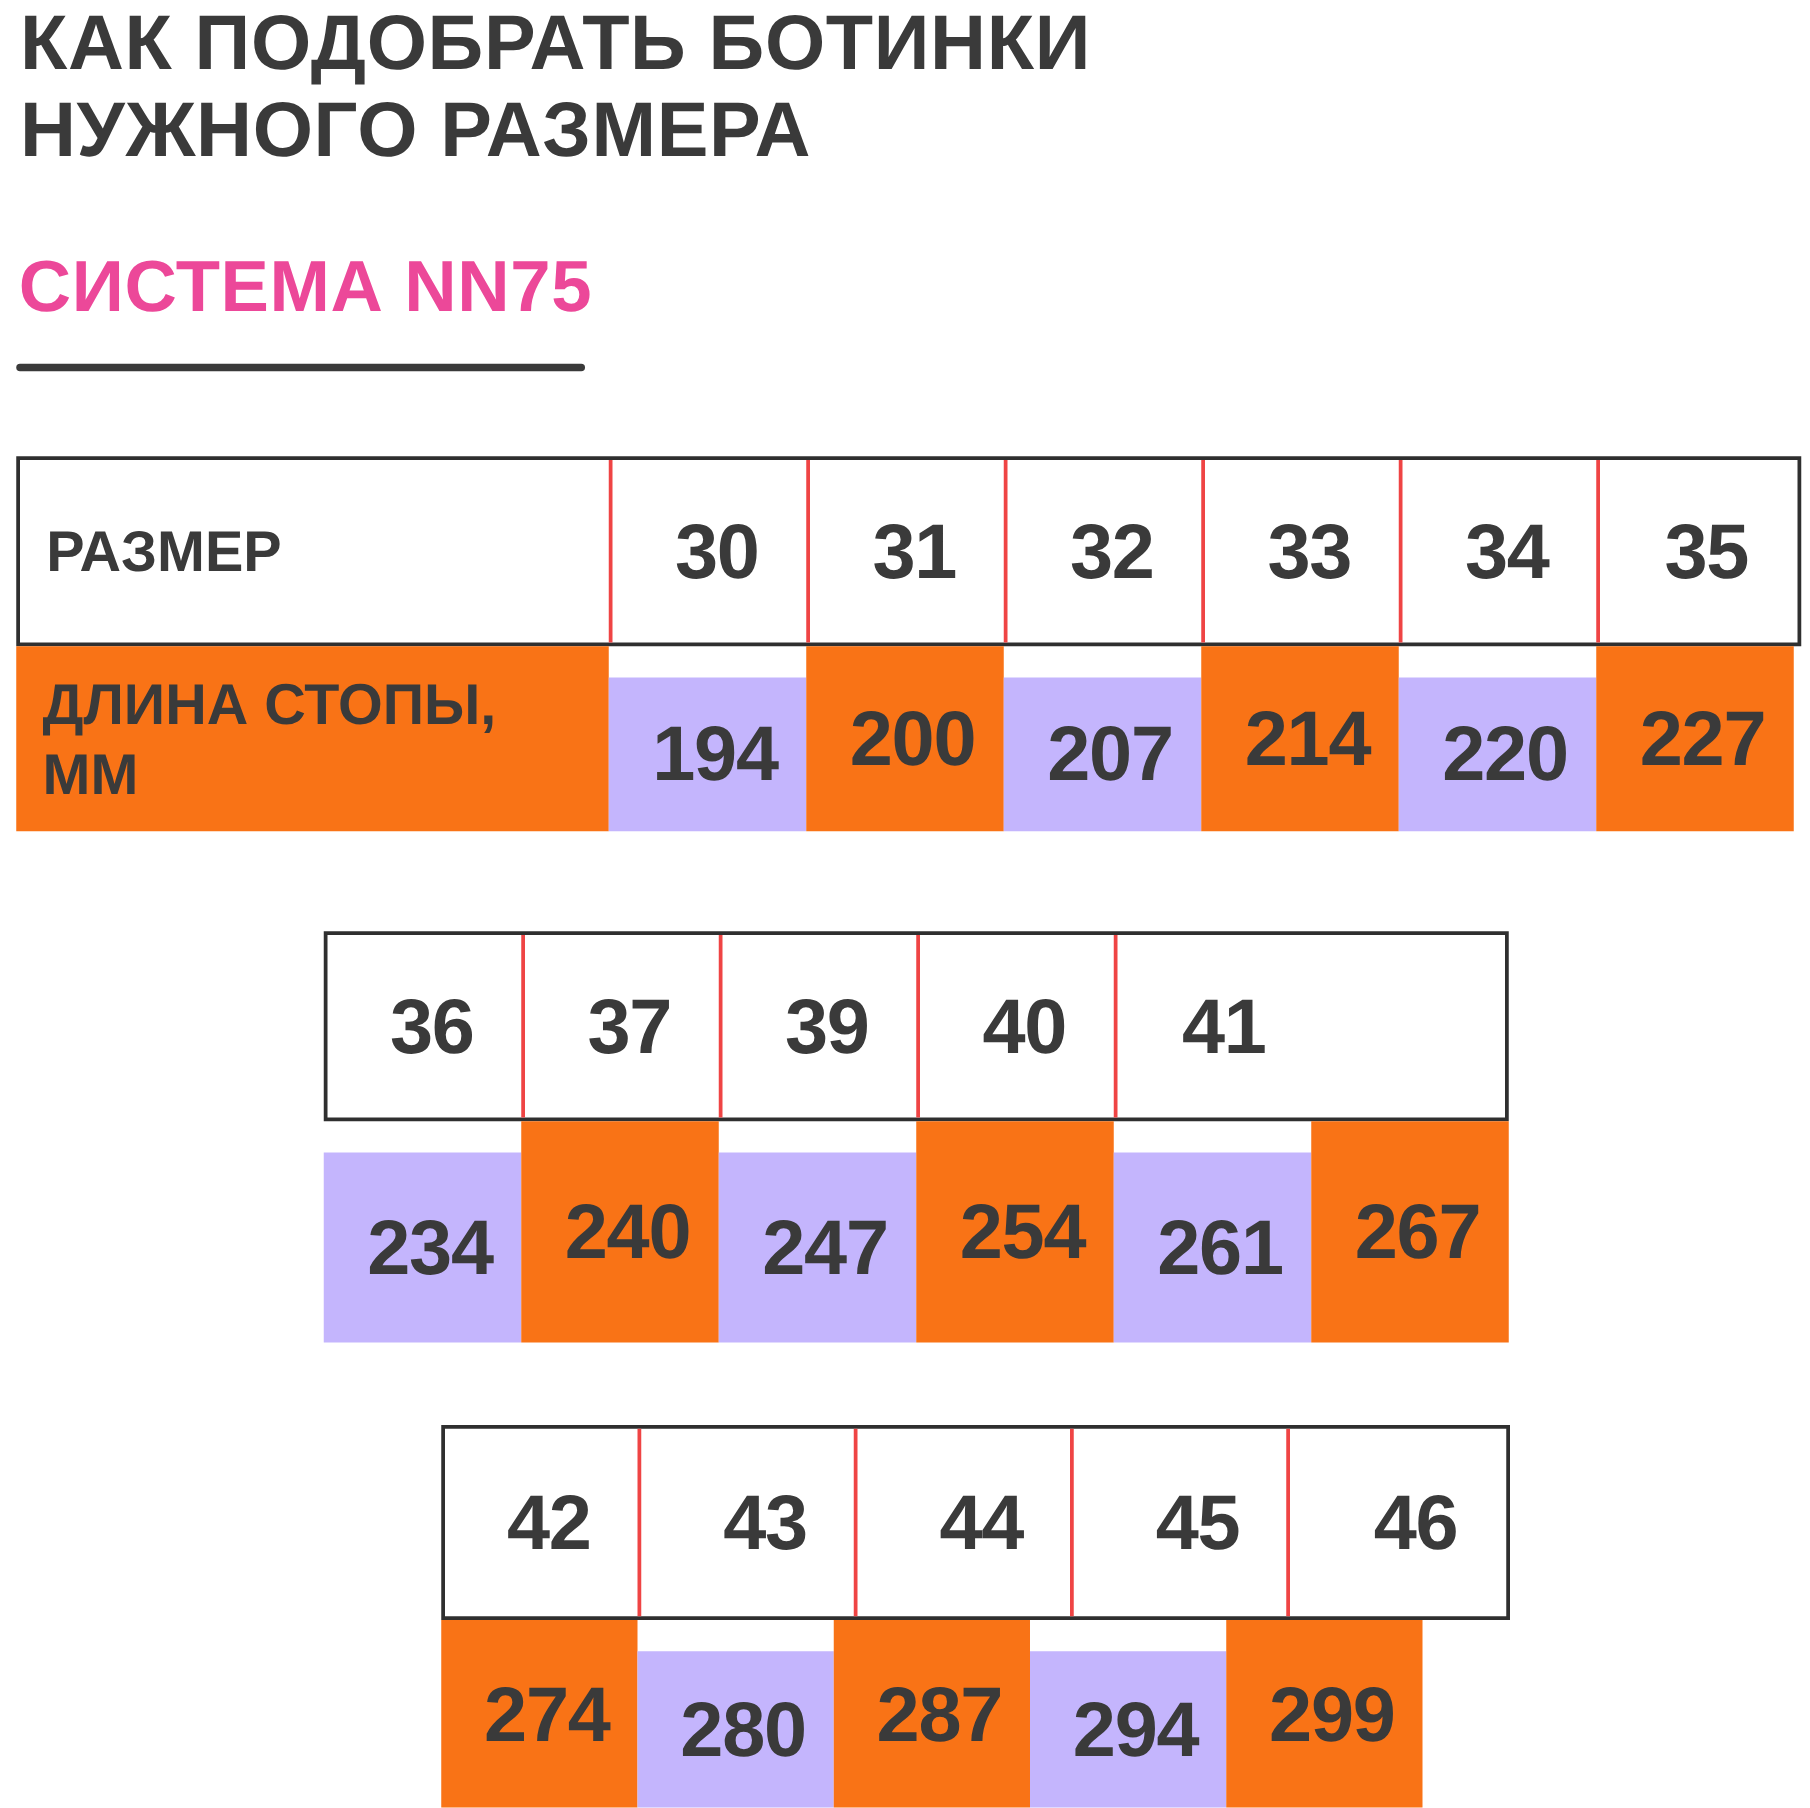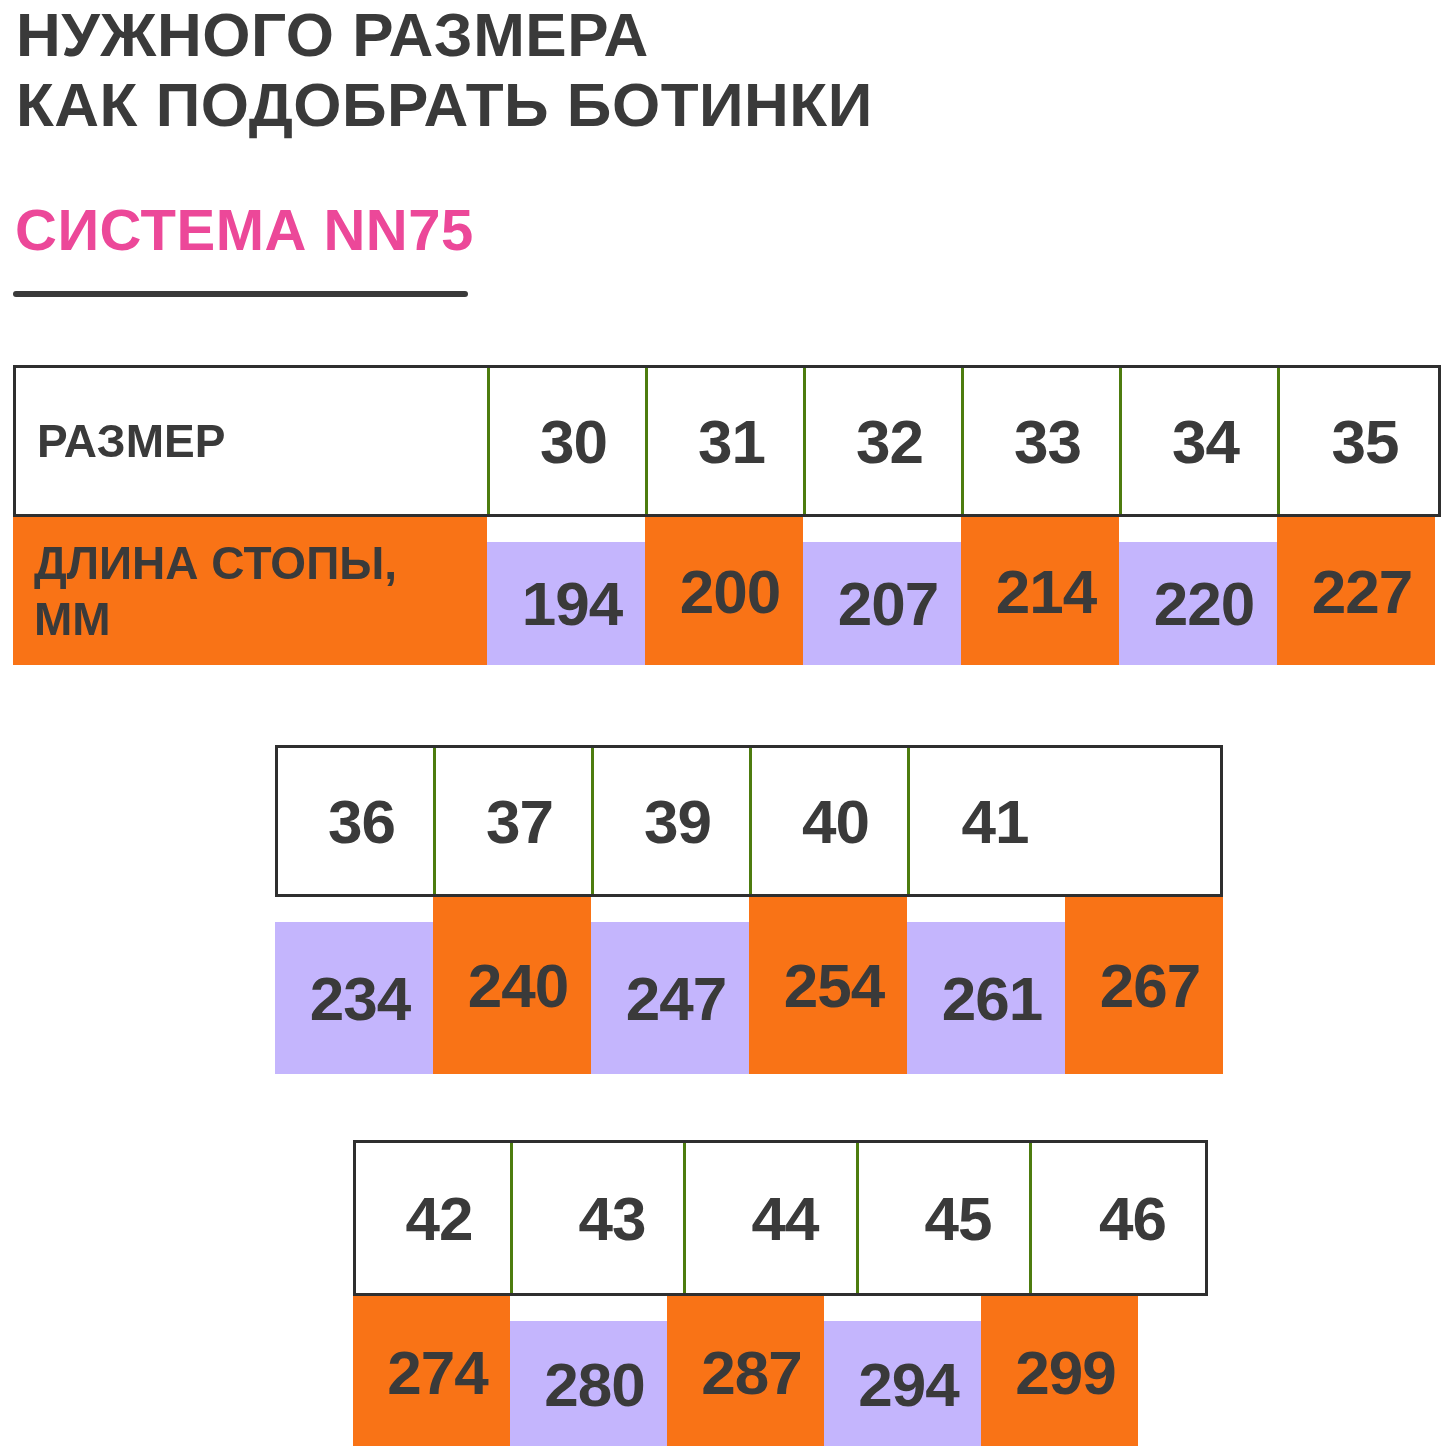--- a/index.html
+++ b/index.html
@@ -56,21 +56,21 @@
   }
   .cell {
     box-sizing: border-box;
     display: flex;
     align-items: center;
     justify-content: center;
     flex: 0 0 auto;
     padding-left: 12px;
   }
   .hrow .cell {
-    border-right: 3px solid #4d7c0f;
+    border-right: 3px solid #ef4444;
   }
   .hrow .cell:last-child {
     border-right: none;
   }
   .label-cell {
     justify-content: flex-start;
     padding-left: 21px;
     padding-right: 16px;
     font-size: 46px;
     font-weight: 600;
@@ -87,37 +87,37 @@
 
   
   #t1 { left: 13px; top: 365px; }
   #t1 .hrow  { height: 152px; }
   #t1 .drow  { height: 148px; }
   #t1 .c-label { width: 474px; }
   #t1 .c { width: 158px; }
   #t1 .hrow .c-label { width: 474px; }
 
   
-  #t2 { left: 275px; top: 745px; }
+  #t2 { left: 259px; top: 745px; }
   #t2 .hrow { height: 152px; }
   #t2 .drow { height: 177px; }
   #t2 .c { width: 158px; }
 
   
   #t3 { left: 353px; top: 1140px; }
   #t3 .hrow { height: 156px; gap: 16px; }
   #t3 .drow { height: 152px; }
   #t3 .c { width: 157px; }
 </style>
 </head>
 <body>
 
 <div class="title">
+  <div>КАК ПОДОБРАТЬ БОТИНКИ</div>
   <div>НУЖНОГО РАЗМЕРА</div>
-  <div>КАК ПОДОБРАТЬ БОТИНКИ</div>
 </div>
 
 <div class="subtitle">СИСТЕМА NN75</div>
 <div class="subtitle-rule"></div>
 
 <div class="size-table" id="t1">
   <div class="row hrow">
     <div class="cell label-cell c-label">РАЗМЕР</div>
     <div class="cell num c">30</div>
     <div class="cell num c">31</div>

